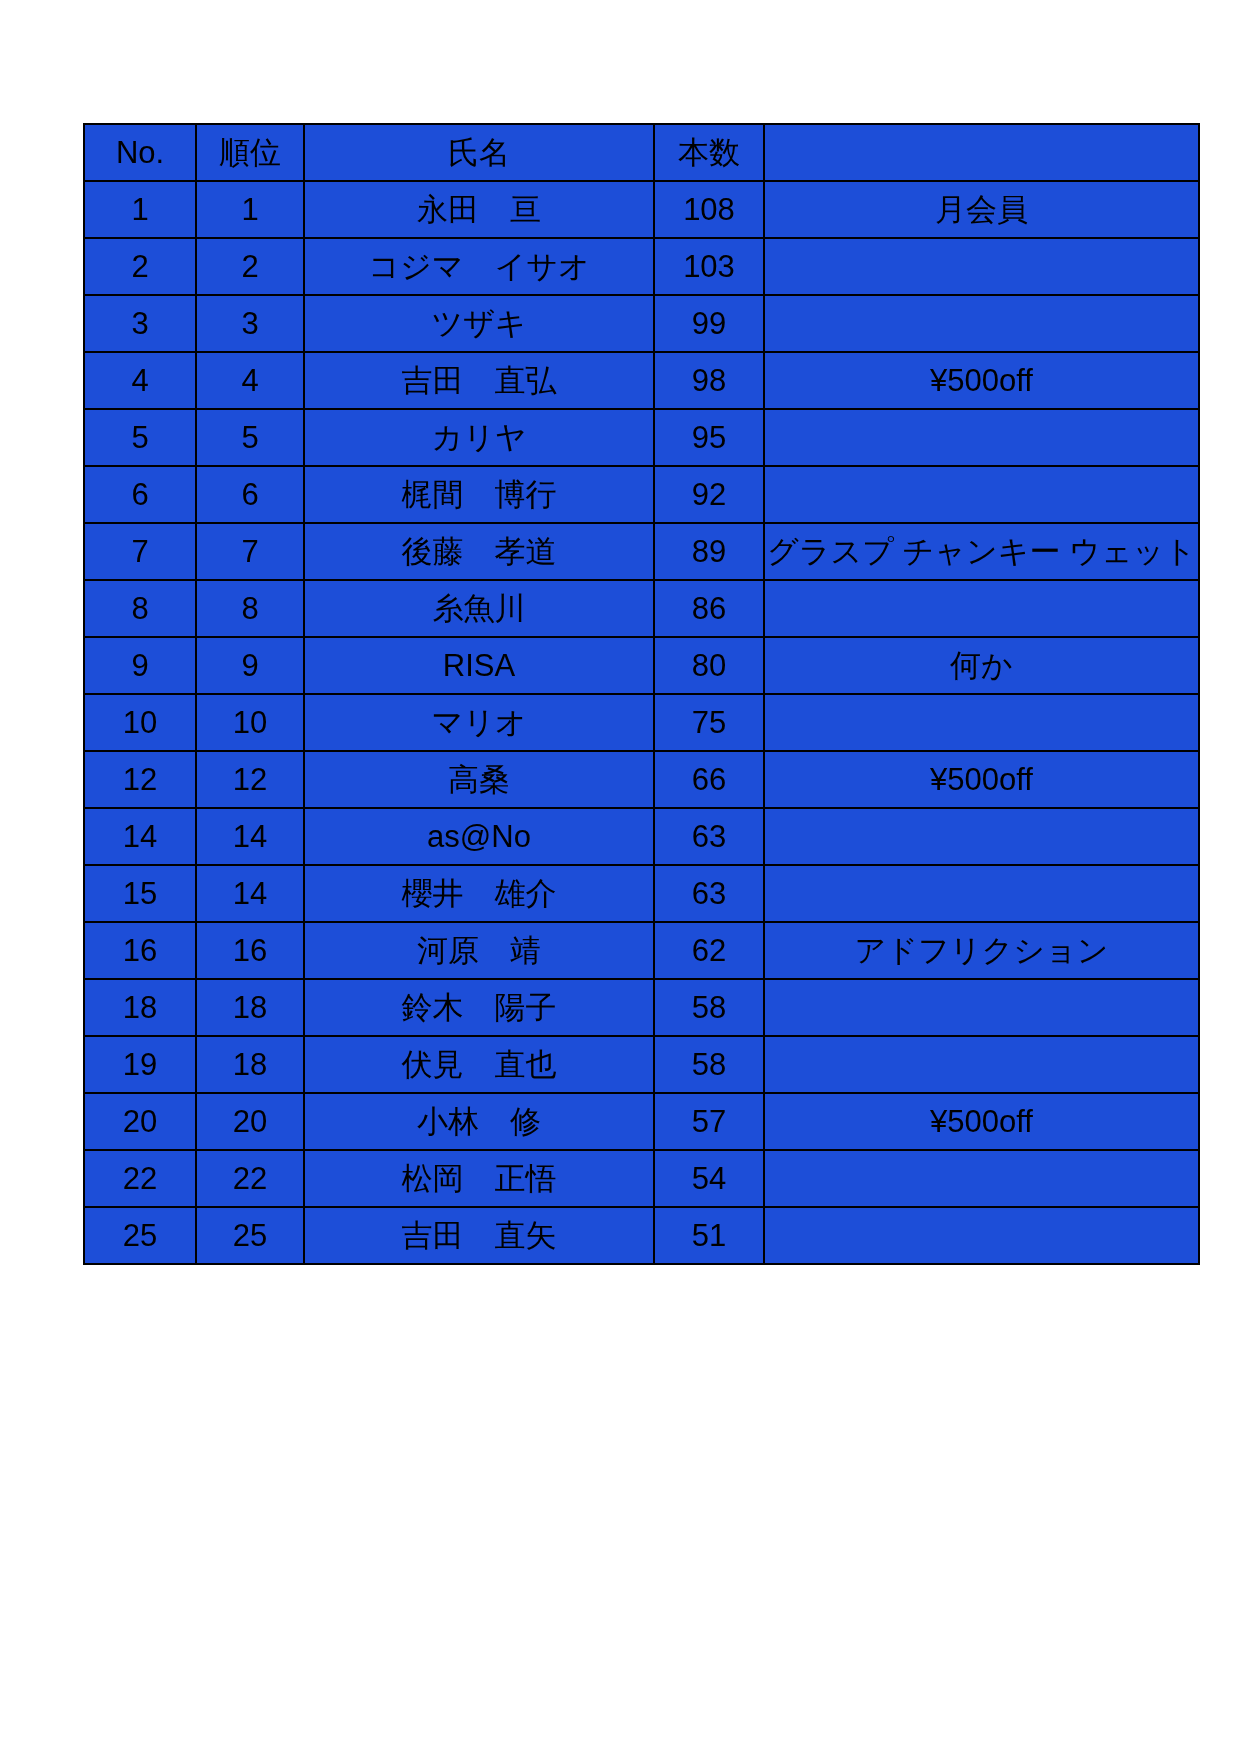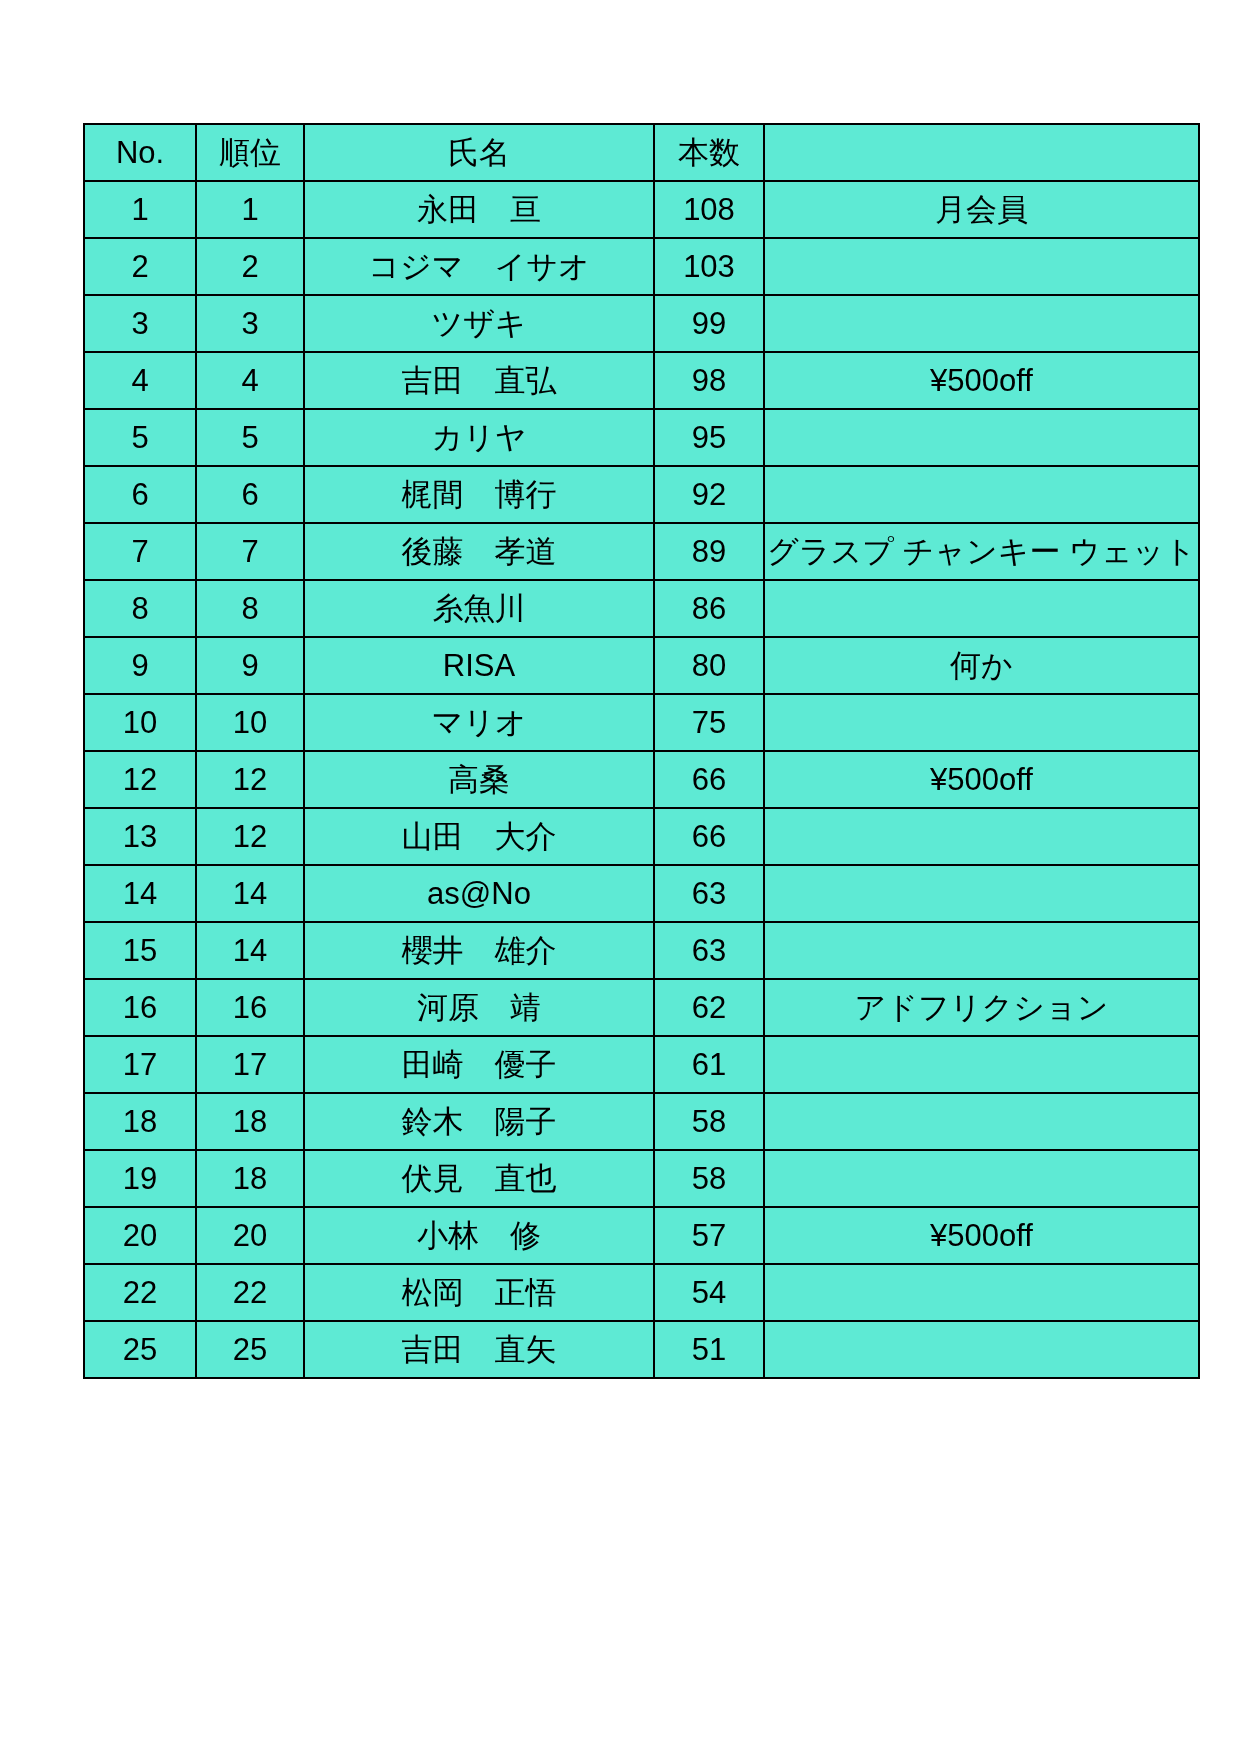--- a/index.html
+++ b/index.html
@@ -13,21 +13,21 @@
     position: relative;
     font-family: "Liberation Sans", "DejaVu Sans", sans-serif;
     color: #000000;
   }
   table.ranking {
     position: absolute;
     left: 83px;
     top: 123px;
     border-collapse: collapse;
     table-layout: fixed;
-    background: #5eead4;
+    background: #1d4ed8;
   }
   table.ranking th,
   table.ranking td {
     border: 2px solid #000000;
     height: 57px;
     padding: 0 2px;
     text-align: center;
     vertical-align: middle;
     font-weight: normal;
     font-size: 31px;
@@ -138,27 +138,20 @@
     <td></td>
   </tr>
       <tr>
     <td>12</td>
     <td>12</td>
     <td>高桑</td>
     <td>66</td>
     <td>¥500off</td>
   </tr>
       <tr>
-    <td>13</td>
-    <td>12</td>
-    <td>山田　大介</td>
-    <td>66</td>
-    <td></td>
-  </tr>
-      <tr>
     <td>14</td>
     <td>14</td>
     <td>as@No</td>
     <td>63</td>
     <td></td>
   </tr>
       <tr>
     <td>15</td>
     <td>14</td>
     <td>櫻井　雄介</td>
@@ -166,27 +159,20 @@
     <td></td>
   </tr>
       <tr>
     <td>16</td>
     <td>16</td>
     <td>河原　靖</td>
     <td>62</td>
     <td>アドフリクション</td>
   </tr>
       <tr>
-    <td>17</td>
-    <td>17</td>
-    <td>田崎　優子</td>
-    <td>61</td>
-    <td></td>
-  </tr>
-      <tr>
     <td>18</td>
     <td>18</td>
     <td>鈴木　陽子</td>
     <td>58</td>
     <td></td>
   </tr>
       <tr>
     <td>19</td>
     <td>18</td>
     <td>伏見　直也</td>

